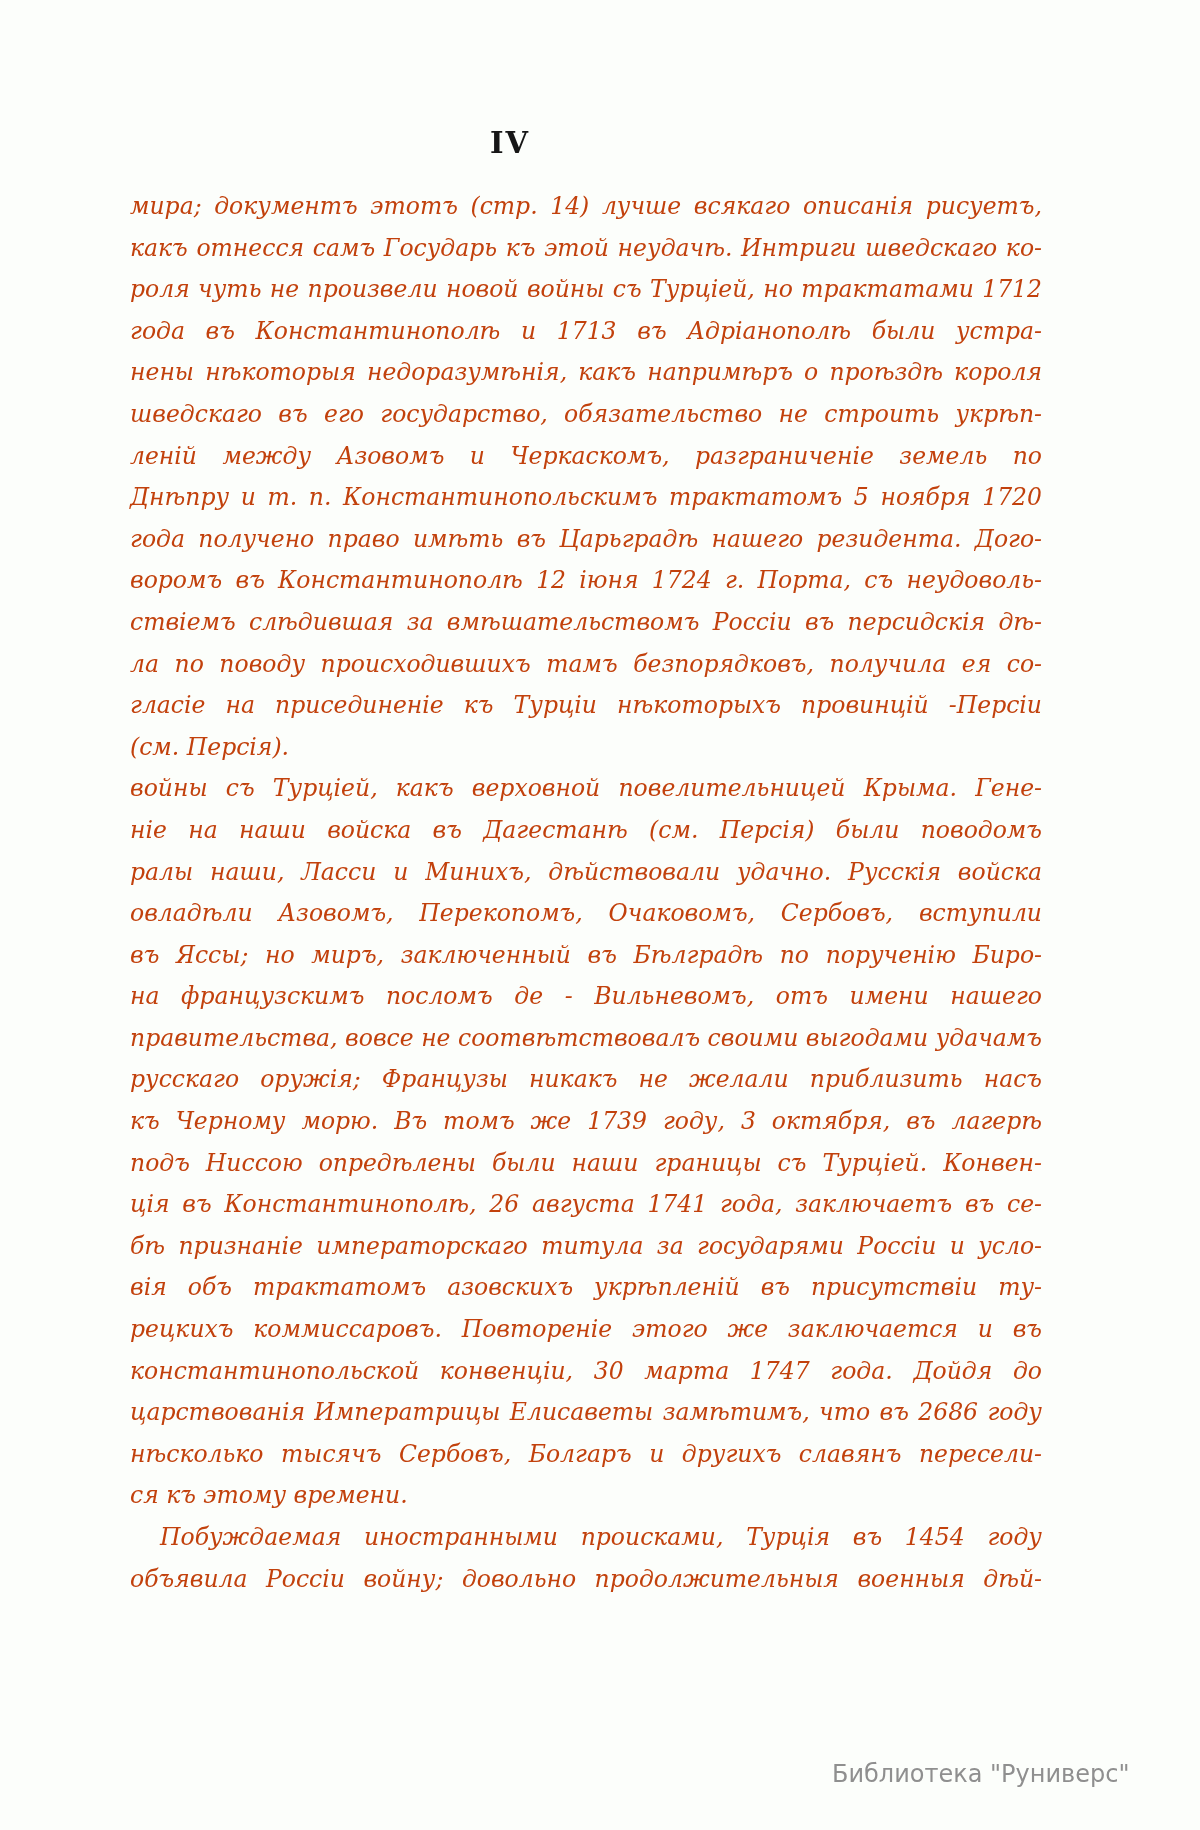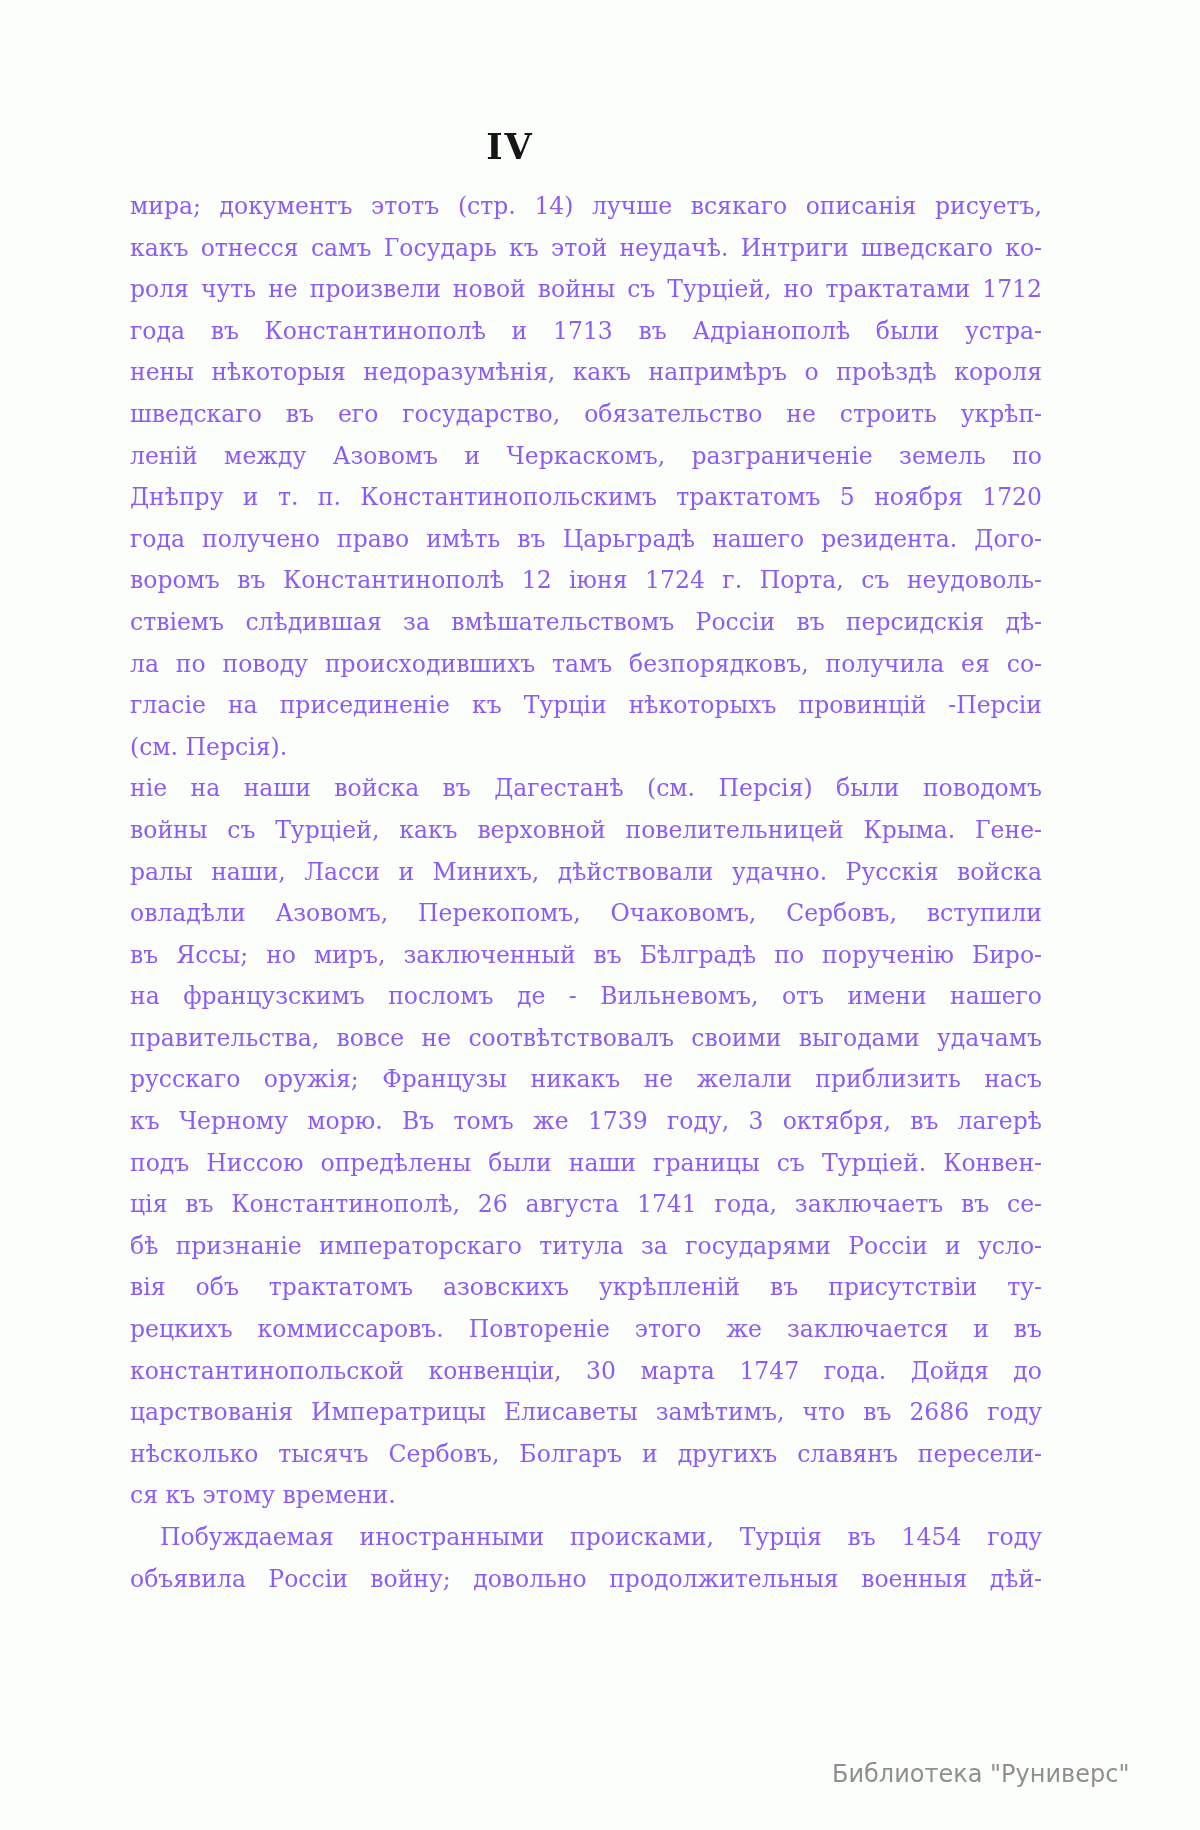--- a/index.html
+++ b/index.html
@@ -13,33 +13,34 @@
     background: #fcfefb;
     overflow: hidden;
     font-family: "DejaVu Serif", "Liberation Serif", serif;
   }
   .page-number {
     position: absolute;
     top: 126px;
     left: 430px;
     width: 160px;
     text-align: center;
-    font-size: 35px;
+    font-size: 29px;
     font-weight: bold;
     letter-spacing: 2px;
     color: #161616;
   }
   .text-block {
     position: absolute;
     top: 186px;
     left: 130px;
     width: 912px;
-    color: #8b5cf6;
+    color: #c2410c;
     font-size: 23.5px;
     font-weight: 500;
+    font-style: italic;
   }
   .line {
     height: 41.6px;
     line-height: 41.6px;
     text-align: justify;
     text-align-last: justify;
     white-space: normal;
     overflow: visible;
   }
   .line.indent {
@@ -73,22 +74,22 @@
     <div class="line">нены нѣкоторыя недоразумѣнія, какъ напримѣръ о проѣздѣ короля</div>
     <div class="line">шведскаго въ его государство, обязательство не строить укрѣп-</div>
     <div class="line">леній между Азовомъ и Черкаскомъ, разграниченіе земель по</div>
     <div class="line">Днѣпру и т. п. Константинопольскимъ трактатомъ 5 ноября 1720</div>
     <div class="line">года получено право имѣть въ Царьградѣ нашего резидента. Дого-</div>
     <div class="line">воромъ въ Константинополѣ 12 іюня 1724 г. Порта, съ неудоволь-</div>
     <div class="line">ствіемъ слѣдившая за вмѣшательствомъ Россіи въ персидскія дѣ-</div>
     <div class="line">ла по поводу происходившихъ тамъ безпорядковъ, получила ея со-</div>
     <div class="line">гласіе на присединеніе къ Турціи нѣкоторыхъ провинцій -Персіи</div>
     <div class="line para-end">(см. Персія).</div>
+    <div class="line">войны съ Турціей, какъ верховной повелительницей Крыма. Гене-</div>
     <div class="line">ніе на наши войска въ Дагестанѣ (см. Персія) были поводомъ</div>
-    <div class="line">войны съ Турціей, какъ верховной повелительницей Крыма. Гене-</div>
     <div class="line">ралы наши, Ласси и Минихъ, дѣйствовали удачно. Русскія войска</div>
     <div class="line">овладѣли Азовомъ, Перекопомъ, Очаковомъ, Сербовъ, вступили</div>
     <div class="line">въ Яссы; но миръ, заключенный въ Бѣлградѣ по порученію Биро-</div>
     <div class="line">на французскимъ посломъ де - Вильневомъ, отъ имени нашего</div>
     <div class="line">правительства, вовсе не соотвѣтствовалъ своими выгодами удачамъ</div>
     <div class="line">русскаго оружія; Французы никакъ не желали приблизить насъ</div>
     <div class="line">къ Черному морю. Въ томъ же 1739 году, 3 октября, въ лагерѣ</div>
     <div class="line">подъ Ниссою опредѣлены были наши границы съ Турціей. Конвен-</div>
     <div class="line">ція въ Константинополѣ, 26 августа 1741 года, заключаетъ въ се-</div>
     <div class="line">бѣ признаніе императорскаго титула за государями Россіи и усло-</div>

